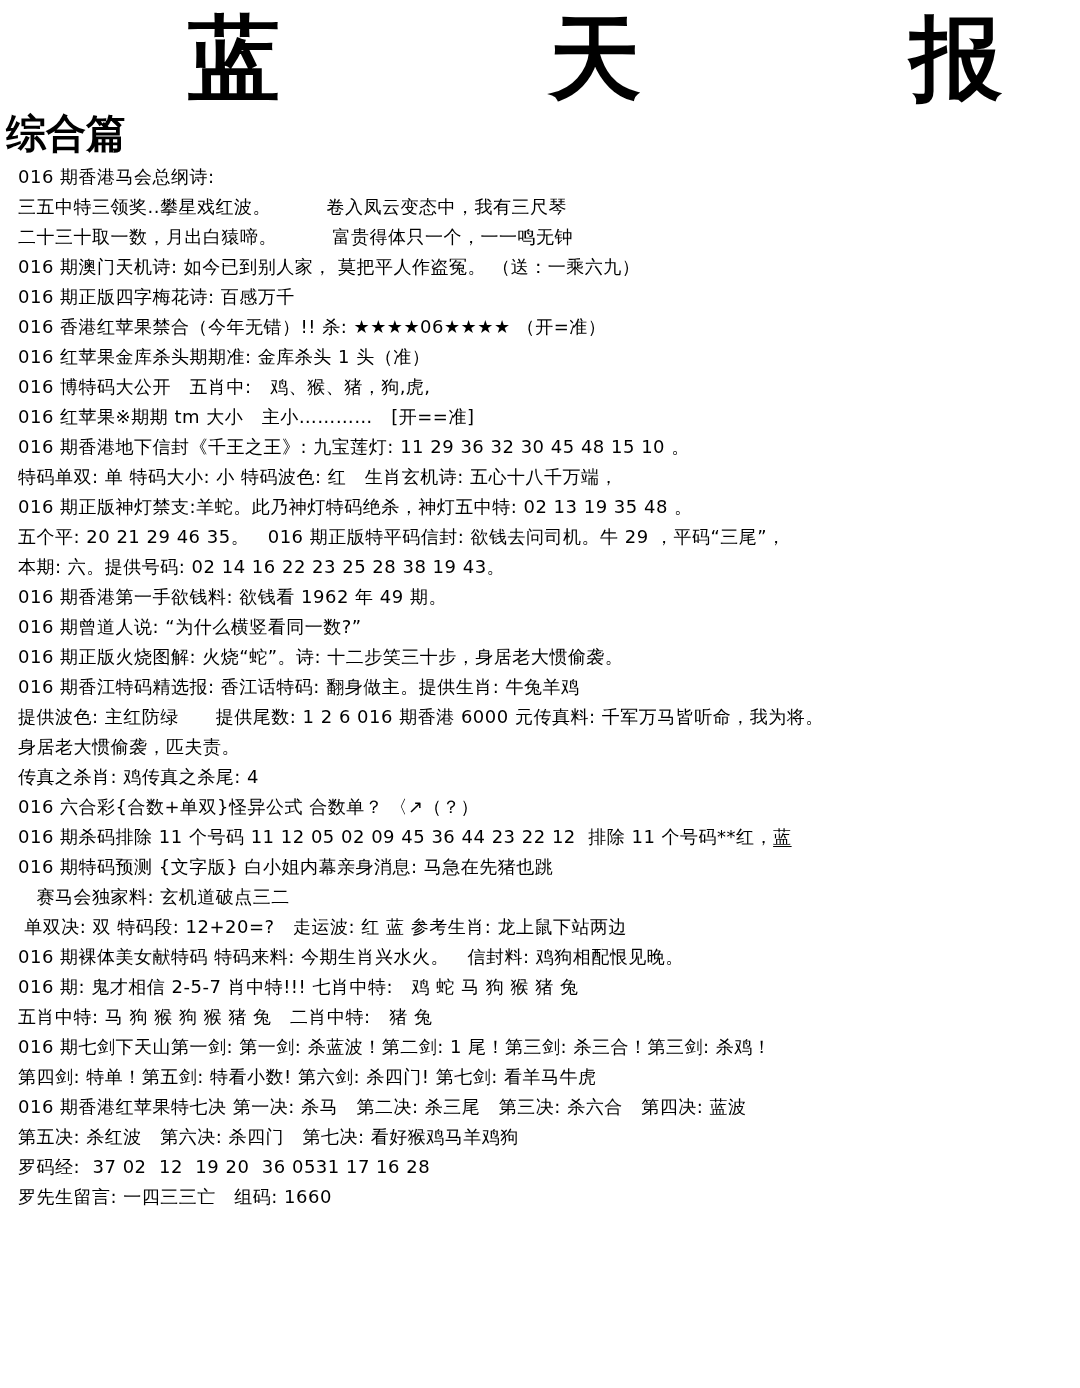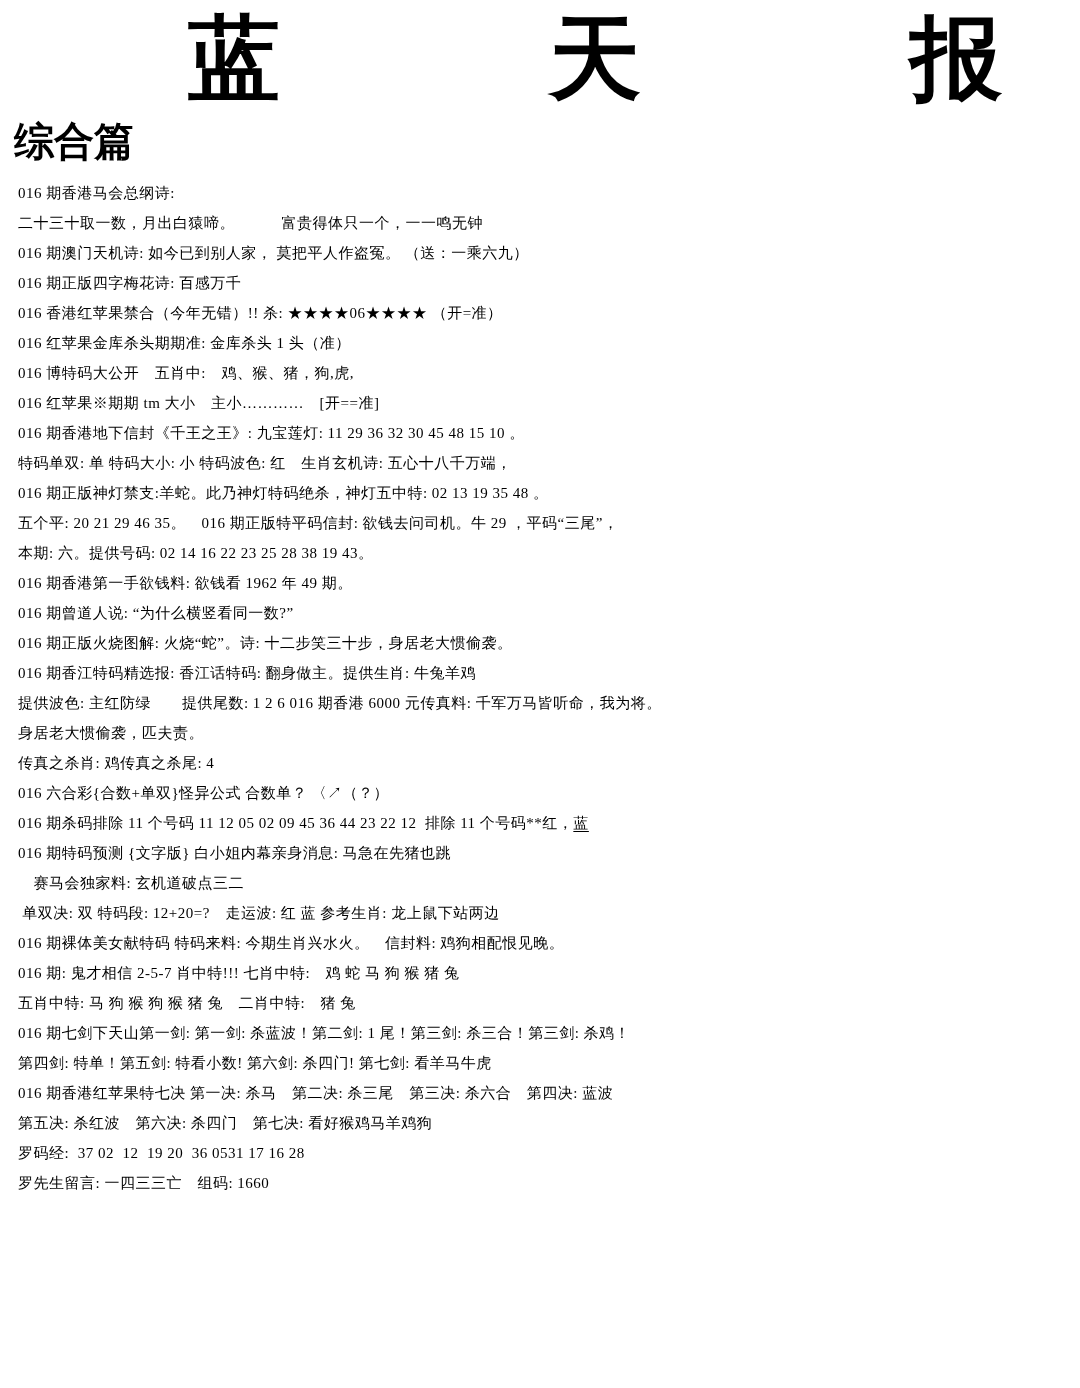--- a/index.html
+++ b/index.html
@@ -22,38 +22,37 @@
     align-items: flex-start;
     padding: 8px 78px 0 188px;
     height: 100px;
     font-family: "DejaVu Serif", serif;
     font-weight: 700;
     font-size: 92px;
     line-height: 100px;
     color: #000000;
   }
   .section-title {
-    margin: 8px;
+    margin: 0;
     padding: 2px 0 0 6px;
     font-size: 40px;
     line-height: 46px;
     font-weight: 700;
     color: #000000;
     font-family: "DejaVu Sans", sans-serif;
   }
   .lines {
     padding: 6px 0 0 18px;
   }
   .line {
     white-space: pre-wrap;
-    font-size: 15px;
+    font-size: 18px;
     line-height: 30px;
     letter-spacing: 0.5px;
     color: #000000;
-    font-family: Liberation Serif, serif;
   }
   .u {
     text-decoration: underline;
     text-underline-offset: 3px;
   }
 </style>
 </head>
 <body>
 
 <div class="sheet">
@@ -61,20 +60,21 @@
   <div class="masthead">
     <span>蓝</span>
     <span>天</span>
     <span>报</span>
   </div>
 
   <h2 class="section-title">综合篇</h2>
 
   <div class="lines">
       <div class="line"><span>016 期香港马会总纲诗:</span></div>
+      <div class="line"><span>三五中特三领奖..攀星戏红波。　　　卷入凤云变态中，我有三尺琴</span></div>
       <div class="line"><span>二十三十取一数，月出白猿啼。　　　富贵得体只一个，一一鸣无钟</span></div>
       <div class="line"><span>016 期澳门天机诗: 如今已到别人家， 莫把平人作盗冤。 （送：一乘六九）</span></div>
       <div class="line"><span>016 期正版四字梅花诗: 百感万千</span></div>
       <div class="line"><span>016 香港红苹果禁合（今年无错）!! 杀: ★★★★06★★★★ （开=准）</span></div>
       <div class="line"><span>016 红苹果金库杀头期期准: 金库杀头 1 头（准）</span></div>
       <div class="line"><span>016 博特码大公开　五肖中:　鸡、猴、猪，狗,虎,</span></div>
       <div class="line"><span>016 红苹果※期期 tm 大小　主小…………　[开==准]</span></div>
       <div class="line"><span>016 期香港地下信封《千王之王》: 九宝莲灯: 11 29 36 32 30 45 48 15 10 。</span></div>
       <div class="line"><span>特码单双: 单 特码大小: 小 特码波色: 红　生肖玄机诗: 五心十八千万端，</span></div>
       <div class="line"><span>016 期正版神灯禁支:羊蛇。此乃神灯特码绝杀，神灯五中特: 02 13 19 35 48 。</span></div>

